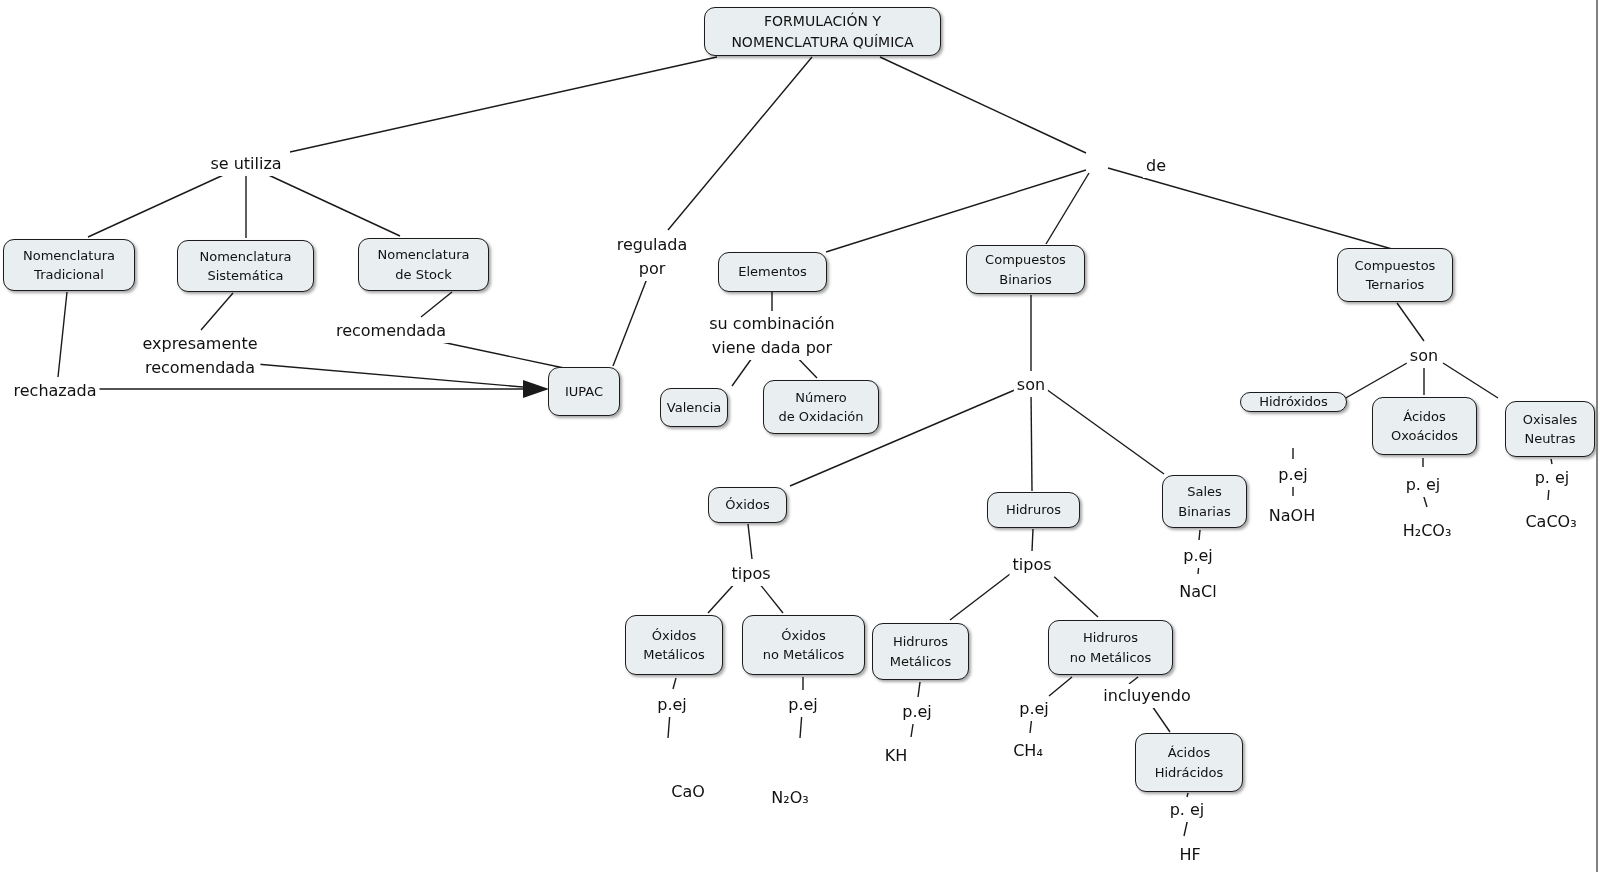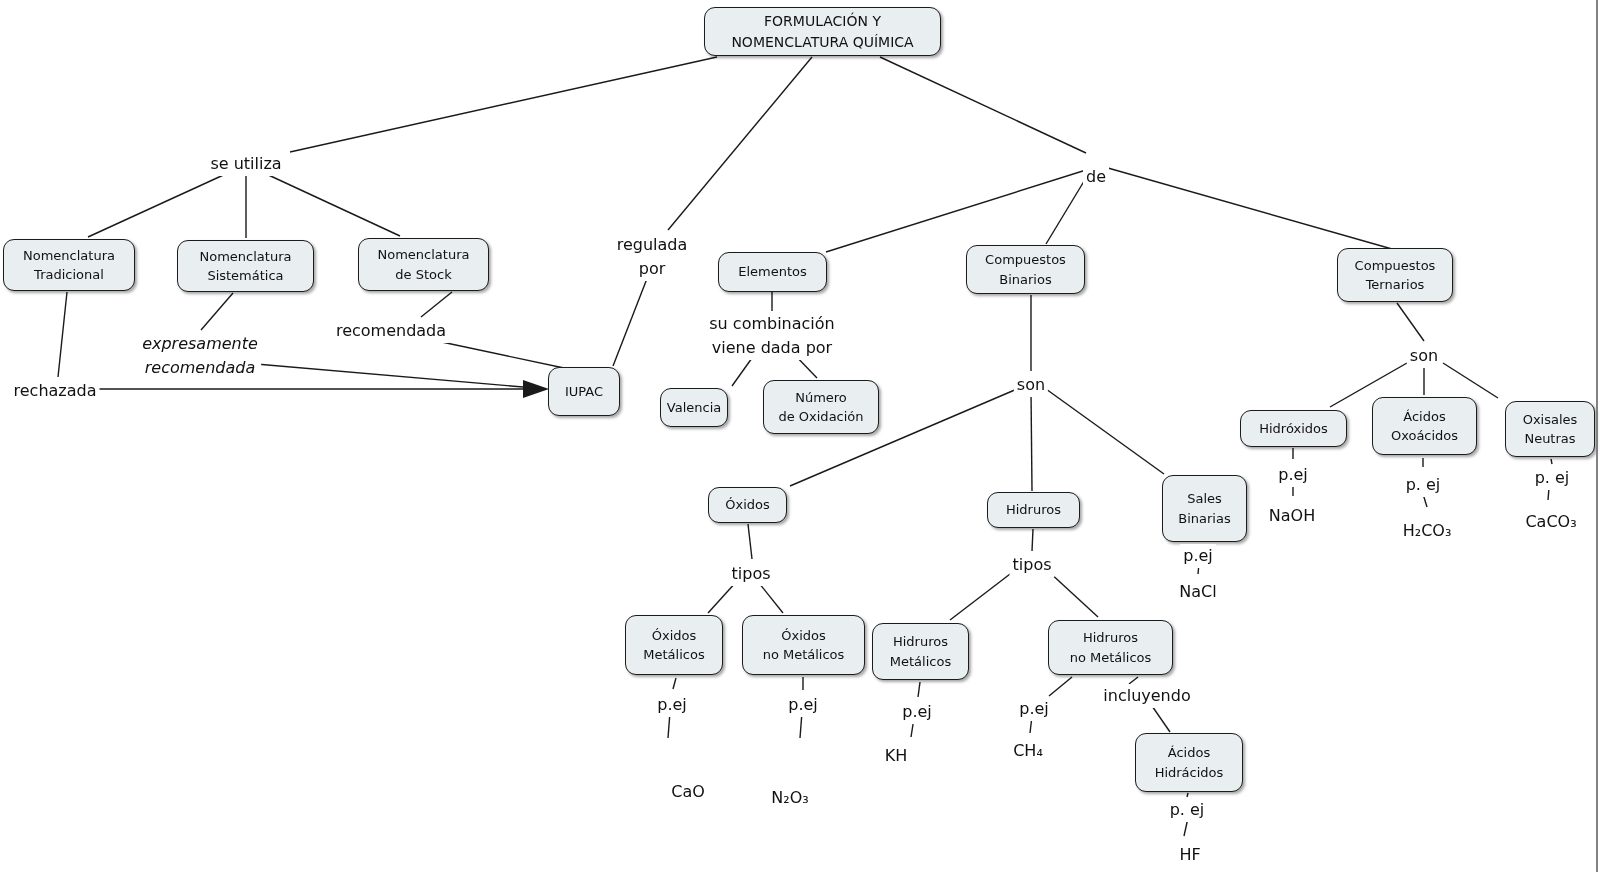--- a/index.html
+++ b/index.html
@@ -127,46 +127,46 @@
   <div class="node" style="left:763px;top:380px;width:116px;height:54px;">Número
 de Oxidación</div>
 
   <div class="node" style="left:966px;top:245px;width:119px;height:49px;">Compuestos
 Binarios</div>
   <div class="node" style="left:1337px;top:248px;width:116px;height:54px;">Compuestos
 Ternarios</div>
 
   <div class="node" style="left:708px;top:487px;width:79px;height:36px;">Óxidos</div>
   <div class="node" style="left:987px;top:492px;width:93px;height:36px;">Hidruros</div>
-  <div class="node" style="left:1162px;top:475px;width:85px;height:67px;">Sales
+  <div class="node" style="left:1162px;top:475px;width:85px;height:53px;">Sales
 Binarias</div>
 
-  <div class="node" style="left:1240px;top:410px;width:107px;height:37px;border-radius:11px;">Hidróxidos</div>
+  <div class="node" style="left:1240px;top:392px;width:107px;height:20px;border-radius:11px;">Hidróxidos</div>
   <div class="node" style="left:1372px;top:397px;width:105px;height:58px;">Ácidos
 Oxoácidos</div>
   <div class="node" style="left:1505px;top:401px;width:90px;height:56px;">Oxisales
 Neutras</div>
 
   <div class="node" style="left:625px;top:615px;width:98px;height:60px;">Óxidos
 Metálicos</div>
   <div class="node" style="left:742px;top:615px;width:123px;height:60px;">Óxidos
 no Metálicos</div>
   <div class="node" style="left:872px;top:623px;width:97px;height:57px;">Hidruros
 Metálicos</div>
   <div class="node" style="left:1048px;top:620px;width:125px;height:55px;">Hidruros
 no Metálicos</div>
   <div class="node" style="left:1135px;top:733px;width:108px;height:59px;">Ácidos
 Hidrácidos</div>
 
   <span class="lbl" style="left:246px;top:152px;">se utiliza</span>
   <span class="lbl" style="left:652px;top:233px;">regulada
 por</span>
-  <span class="lbl" style="left:1096px;top:154px;margin-top:11px;">de</span>
+  <span class="lbl" style="left:1156px;top:154px;">de</span>
   <span class="lbl" style="left:55px;top:379px;">rechazada</span>
-  <span class="lbl" style="left:200px;top:332px;font-style:italic;">expresamente
+  <span class="lbl" style="left:200px;top:332px;">expresamente
 recomendada</span>
   <span class="lbl" style="left:391px;top:319px;">recomendada</span>
   <span class="lbl" style="left:772px;top:312px;">su combinación
 viene dada por</span>
   <span class="lbl" style="left:1031px;top:373px;">son</span>
   <span class="lbl" style="left:1424px;top:344px;">son</span>
   <span class="lbl" style="left:751px;top:562px;">tipos</span>
   <span class="lbl" style="left:1032px;top:553px;">tipos</span>
   <span class="lbl" style="left:1147px;top:684px;">incluyendo</span>
 

